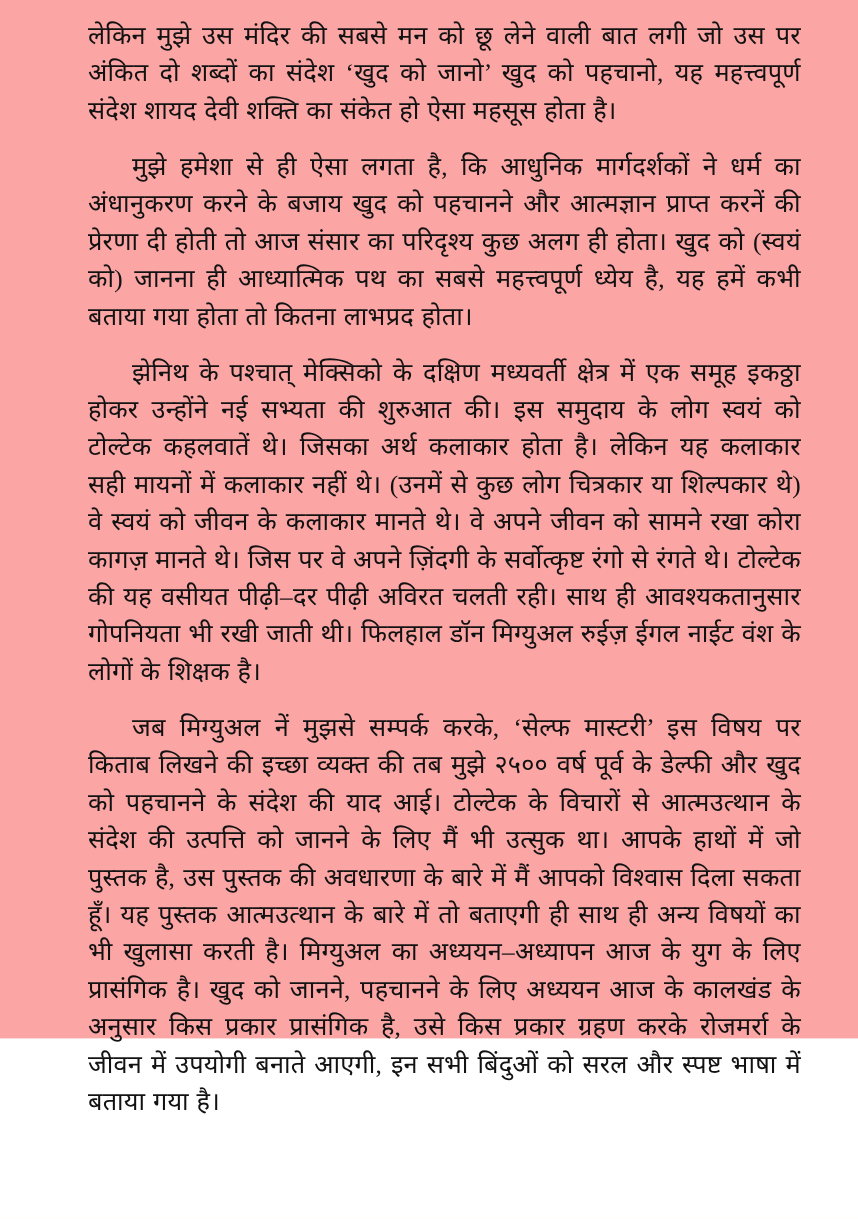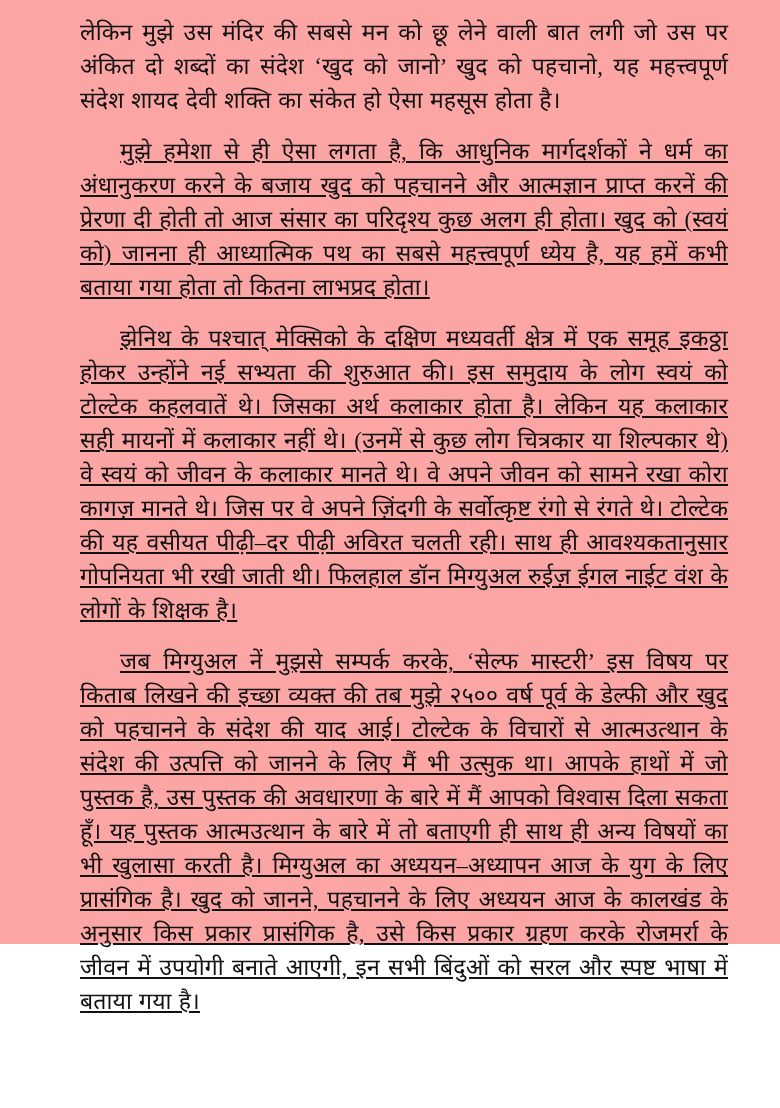--- a/index.html
+++ b/index.html
@@ -26,21 +26,20 @@
     font-size: 23px;
     line-height: 34px;
     text-align: justify;
     text-justify: inter-word;
     letter-spacing: 0.2px;
     word-spacing: 1px;
     color: #121212;
   }
   .para.indent {
     text-indent: 40px;
-    text-decoration: underline;
   }
   .para:last-child {
     margin-bottom: 0;
   }
 </style>
 </head>
 <body>
 
 <div class="page">
   <p class="para">लेकिन मुझे उस मंदिर की सबसे मन को छू लेने वाली बात लगी जो उस पर अंकित दो शब्दों का संदेश ‘खुद को जानो’ खुद को पहचानो, यह महत्त्वपूर्ण संदेश शायद देवी शक्ति का संकेत हो ऐसा महसूस होता है।</p>

